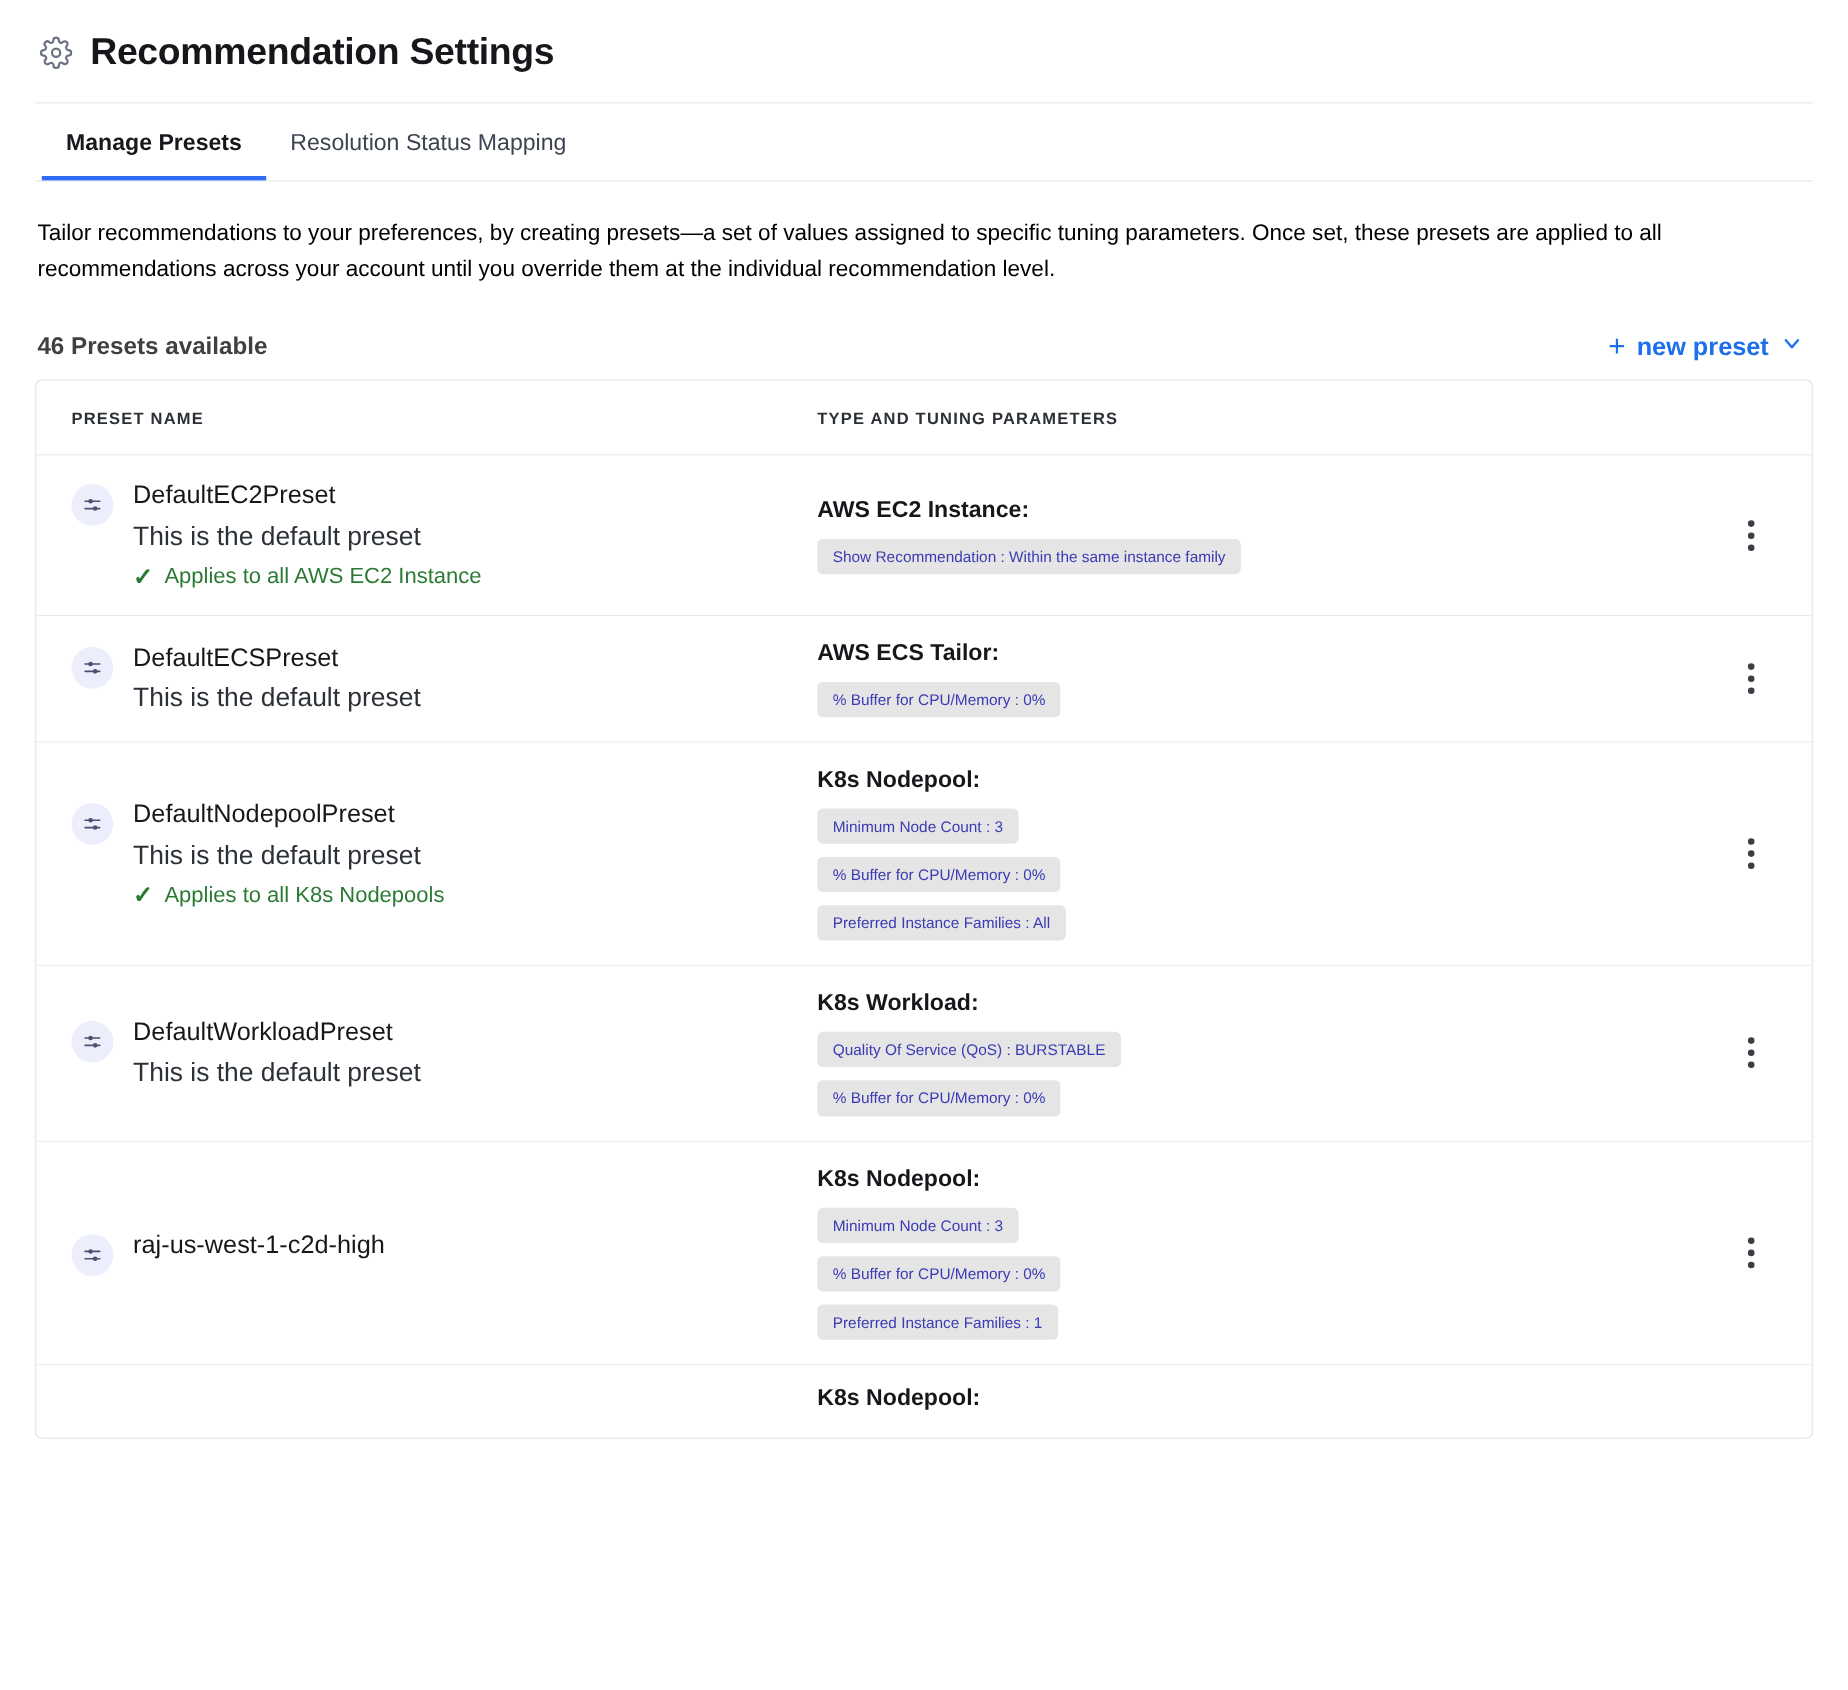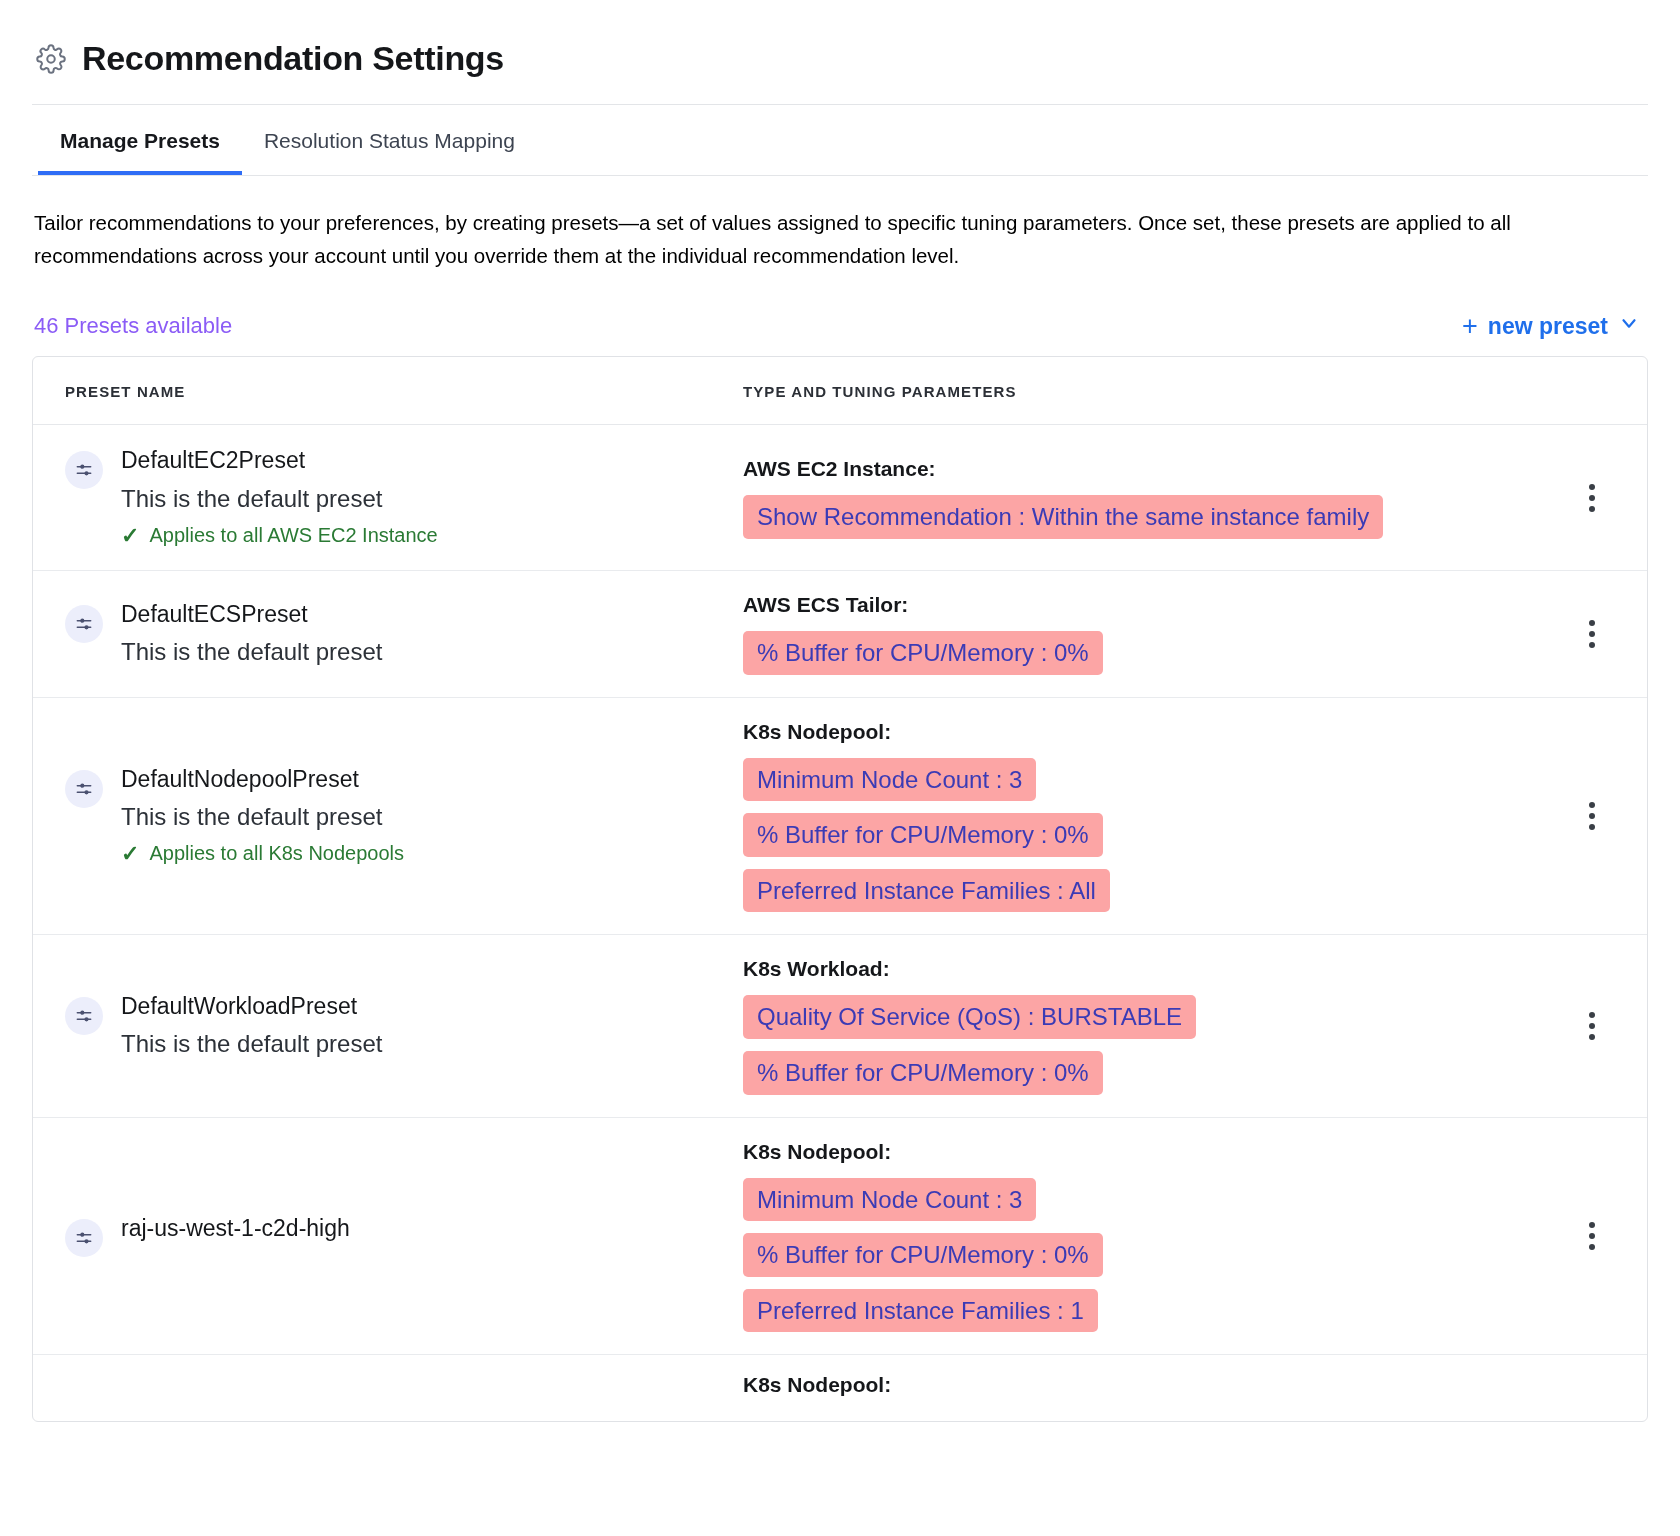--- a/index.html
+++ b/index.html
@@ -9,21 +9,21 @@
     background: #ffffff;
     font-family: "Liberation Sans", sans-serif;
     color: #18191b;
   }
   body {
     width: 1680px;
     height: 1536px;
     overflow: hidden;
   }
   .page {
-    padding: 11px 32px;
+    padding: 0 32px;
     border-radius: 12px;
   }
 
   
   .page-header {
     display: flex;
     align-items: center;
     gap: 16px;
     padding: 28px 0 26px 4px;
   }
@@ -73,22 +73,22 @@
 
   
   .list-header {
     display: flex;
     align-items: center;
     justify-content: space-between;
     padding: 40px 4px 16px 2px;
   }
   .presets-count {
     font-size: 22px;
-    font-weight: normal;
-    color: #8b5cf6;
+    font-weight: bold;
+    color: #404040;
   }
   .new-preset {
     display: flex;
     align-items: center;
     gap: 10px;
     color: #1f6feb;
     font-size: 23px;
     font-weight: bold;
     cursor: pointer;
     padding-right: 4px;
@@ -180,23 +180,23 @@
     gap: 12px;
     align-items: flex-start;
   }
   .param-type {
     font-size: 21px;
     font-weight: bold;
     color: #15171a;
     margin-bottom: 2px;
   }
   .chip {
-    background: #fca5a5;
+    background: #e5e5e5;
     color: #3b3bb5;
-    font-size: 24px;
+    font-size: 14px;
     border-radius: 5px;
     padding: 8px 14px;
     line-height: 1.15;
     white-space: nowrap;
   }
 
   .cell-menu {
     width: 110px;
     display: flex;
     align-items: center;

